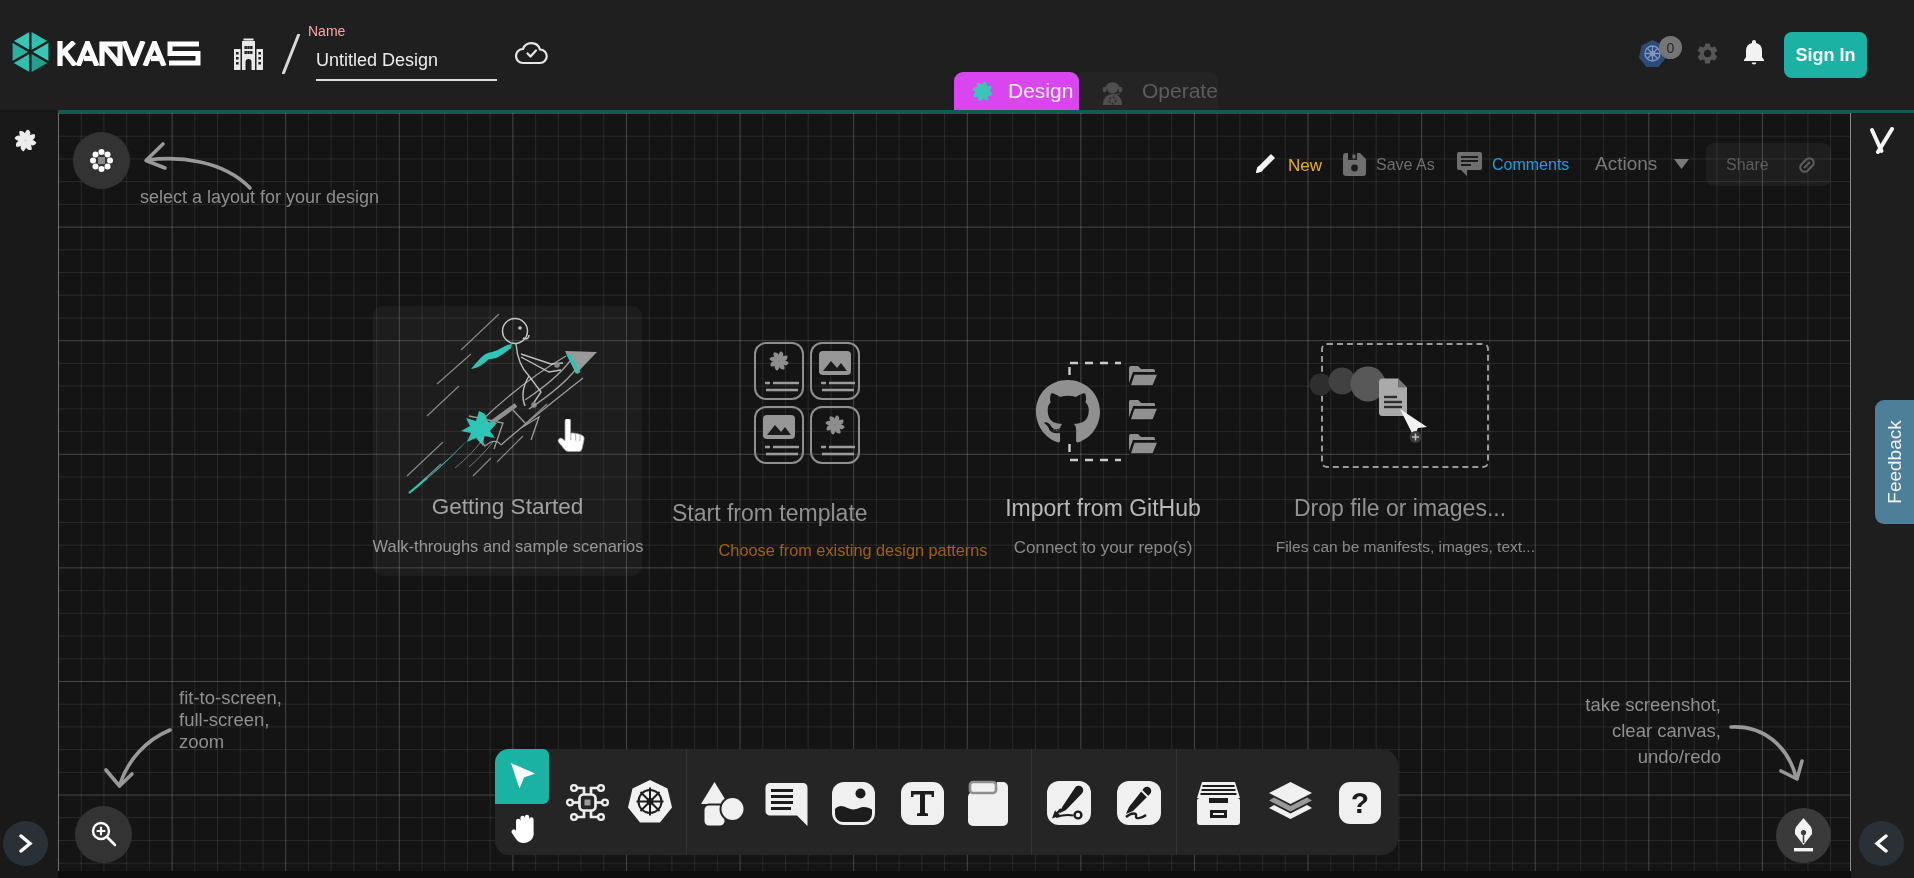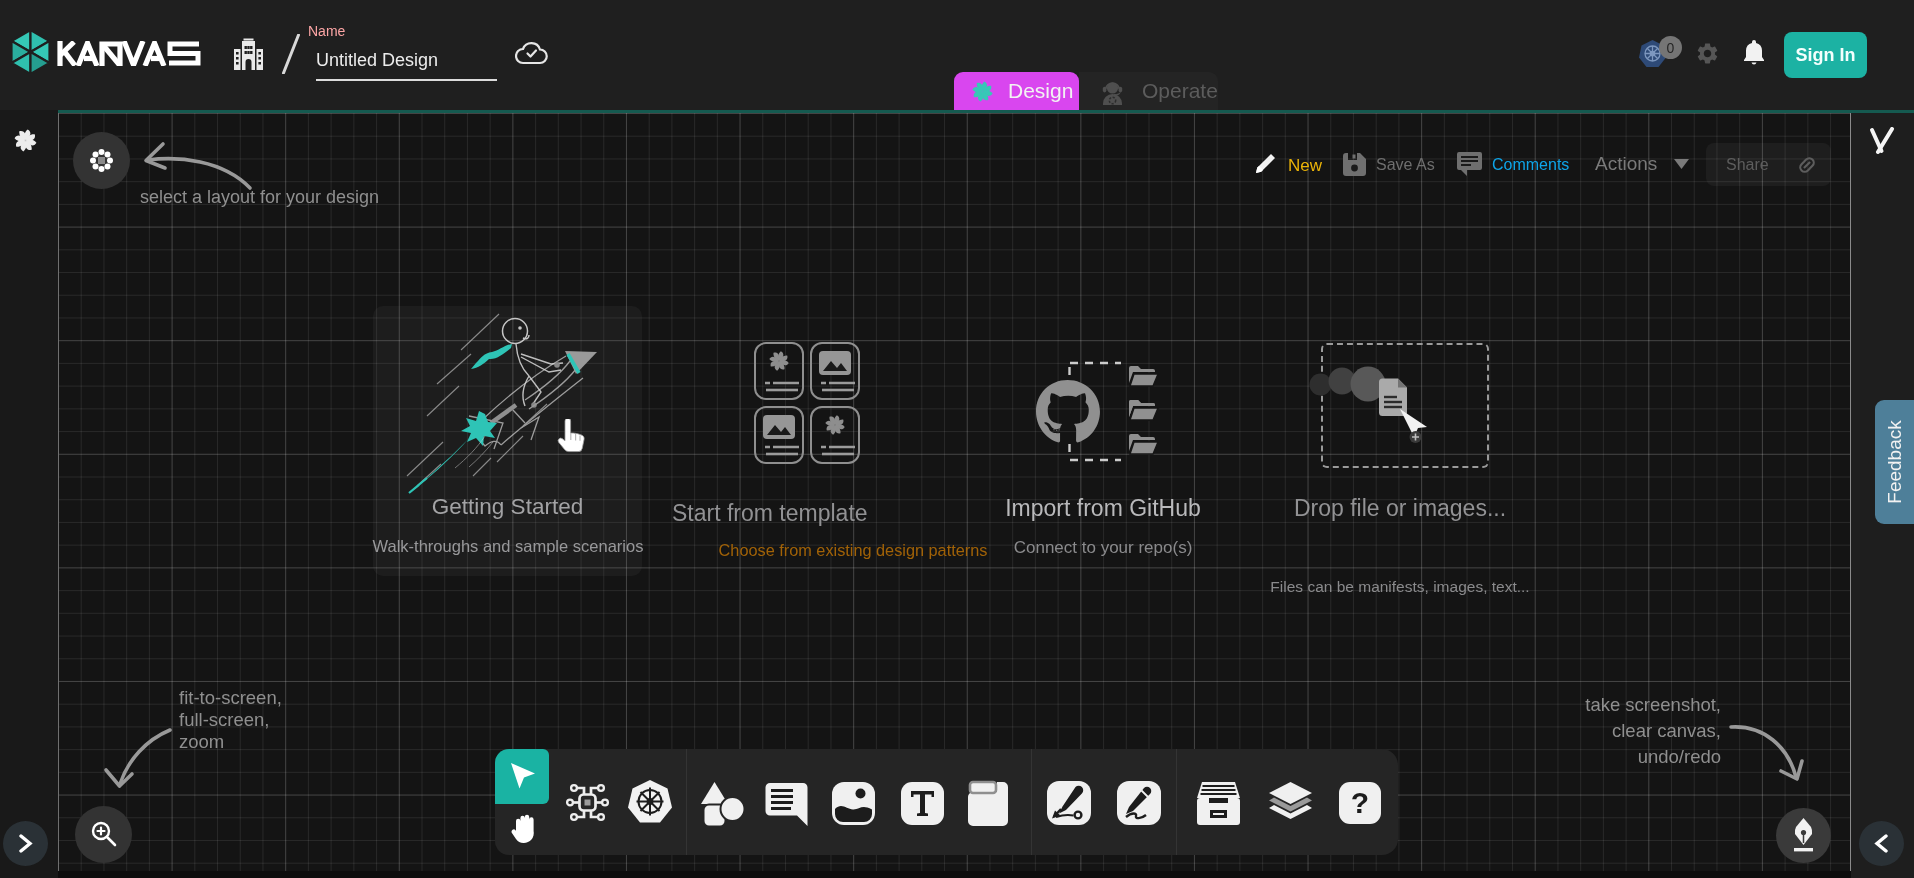--- a/index.html
+++ b/index.html
@@ -354,21 +354,21 @@
       <path d="M84 37 L97 37"></path>
       <path d="M84 42 L102 42"></path>
       <path d="M84 47 L102 47"></path>
     </g>
     <path d="M100 49 L114 77 L118 68 L127 67 Z" fill="#f2f2f2"></path>
     <path d="M103.5 65 m0 0 a11.5 11.5 0 1 0 23 0 a11.5 11.5 0 1 0 -23 0" fill="none"></path>
     <circle cx="115.5" cy="77" r="6" fill="#3a3a3a"></circle>
     <path d="M112 77 L119 77 M115.5 73.5 L115.5 80.5" stroke="#bdbdbd" stroke-width="1.6"></path>
   </svg>
   <div class="abs" style="left:1265px; top:495px; width:270px; text-align:center; font-size:23px; color:#929294; white-space:nowrap;">Drop file or images...</div>
-  <div class="abs" style="left:1265px; top:538px; width:270px; text-align:center; font-size:15.5px; color:#8a8a8c; white-space:nowrap;margin-top:40px;">Files can be manifests, images, text...</div>
+  <div class="abs" style="left:1265px; top:538px; width:270px; text-align:right; font-size:15.5px; color:#8a8a8c; white-space:nowrap;">Files can be manifests, images, text...</div>
 
   <div class="abs" style="left:3px; top:821px; width:45px; height:45px; border-radius:50%; background:#2a3136;"></div>
   <svg class="abs" style="left:19px; top:834px;" width="14" height="19" viewBox="0 0 14 19">
     <path d="M2 2 L11 9.5 L2 17" fill="none" stroke="#ffffff" stroke-width="3.4" stroke-linecap="round"></path>
   </svg>
   <div class="abs" style="left:75px; top:806px; width:57px; height:57px; border-radius:50%; background:#333333;"></div>
   <svg class="abs" style="left:90px; top:820px;" width="28" height="28" viewBox="0 0 28 28">
     <circle cx="11" cy="11" r="8" fill="none" stroke="#ffffff" stroke-width="2.4"></circle>
     <path d="M17 17 L25 25" stroke="#ffffff" stroke-width="2.6" stroke-linecap="round"></path>
     <path d="M11 7.5 L11 14.5 M7.5 11 L14.5 11" stroke="#ffffff" stroke-width="2.2" stroke-linecap="round"></path>

